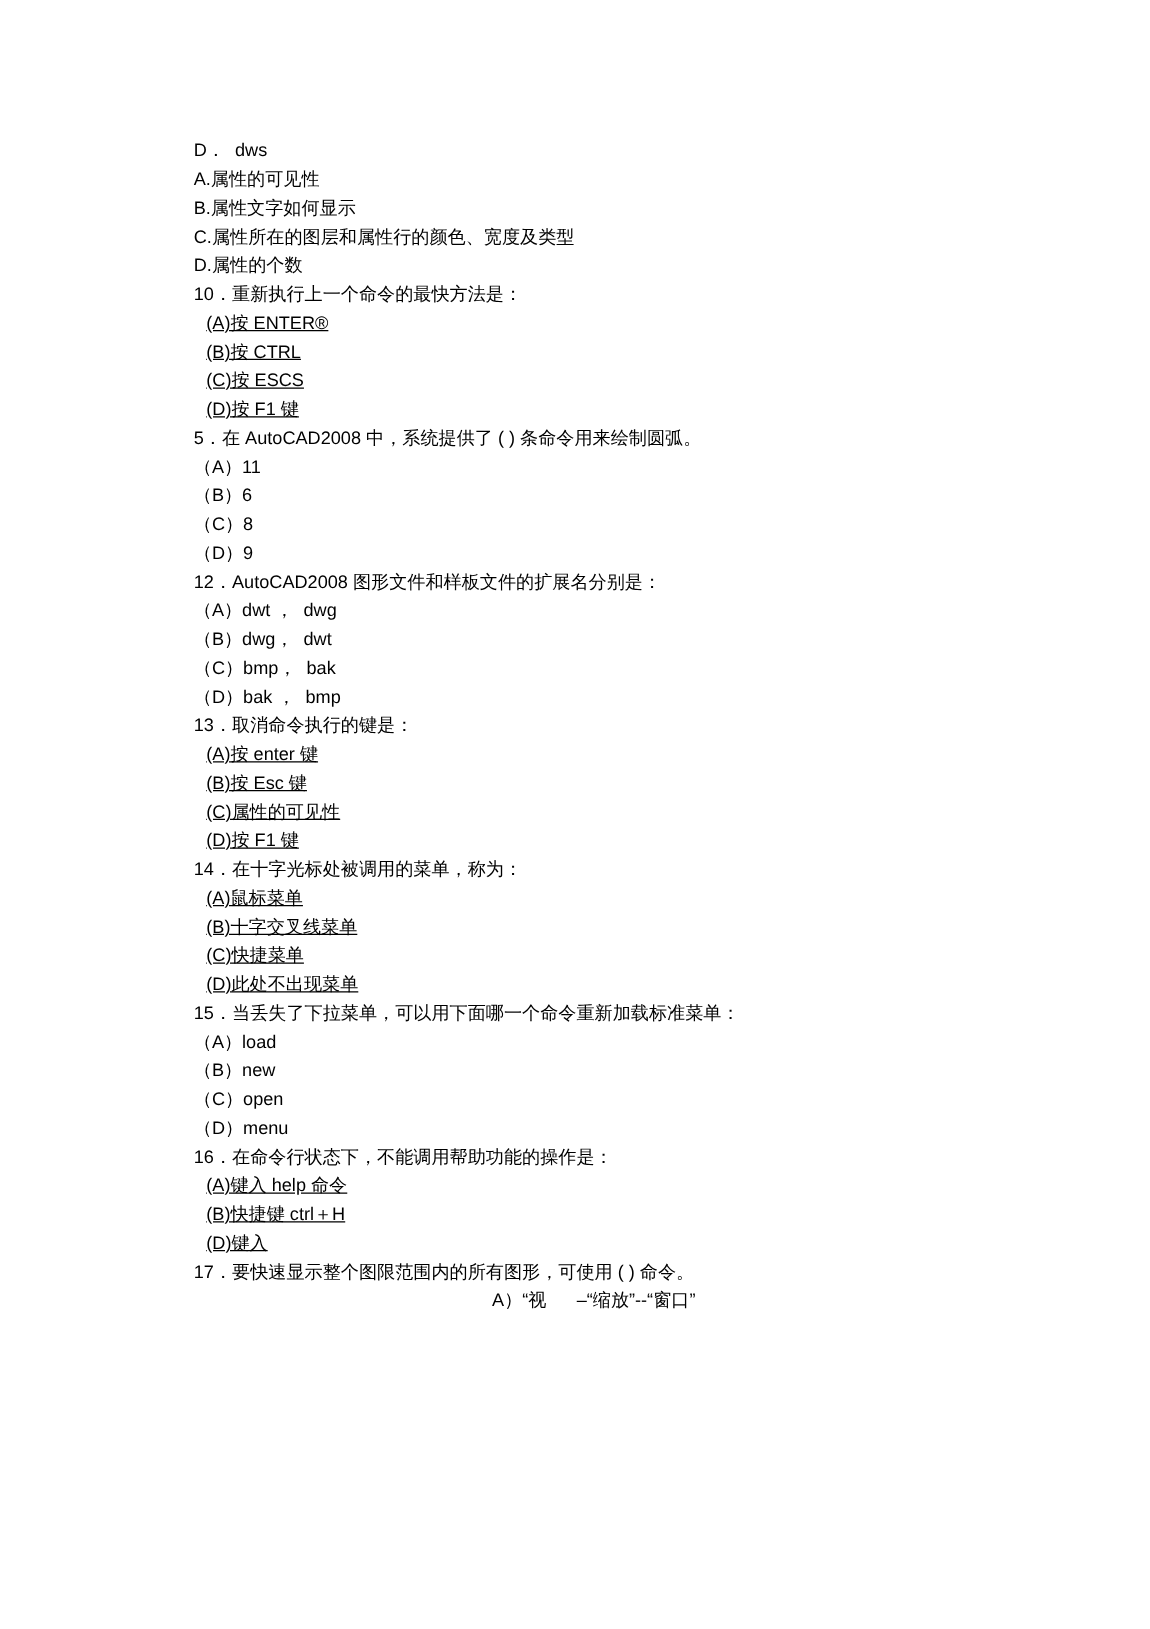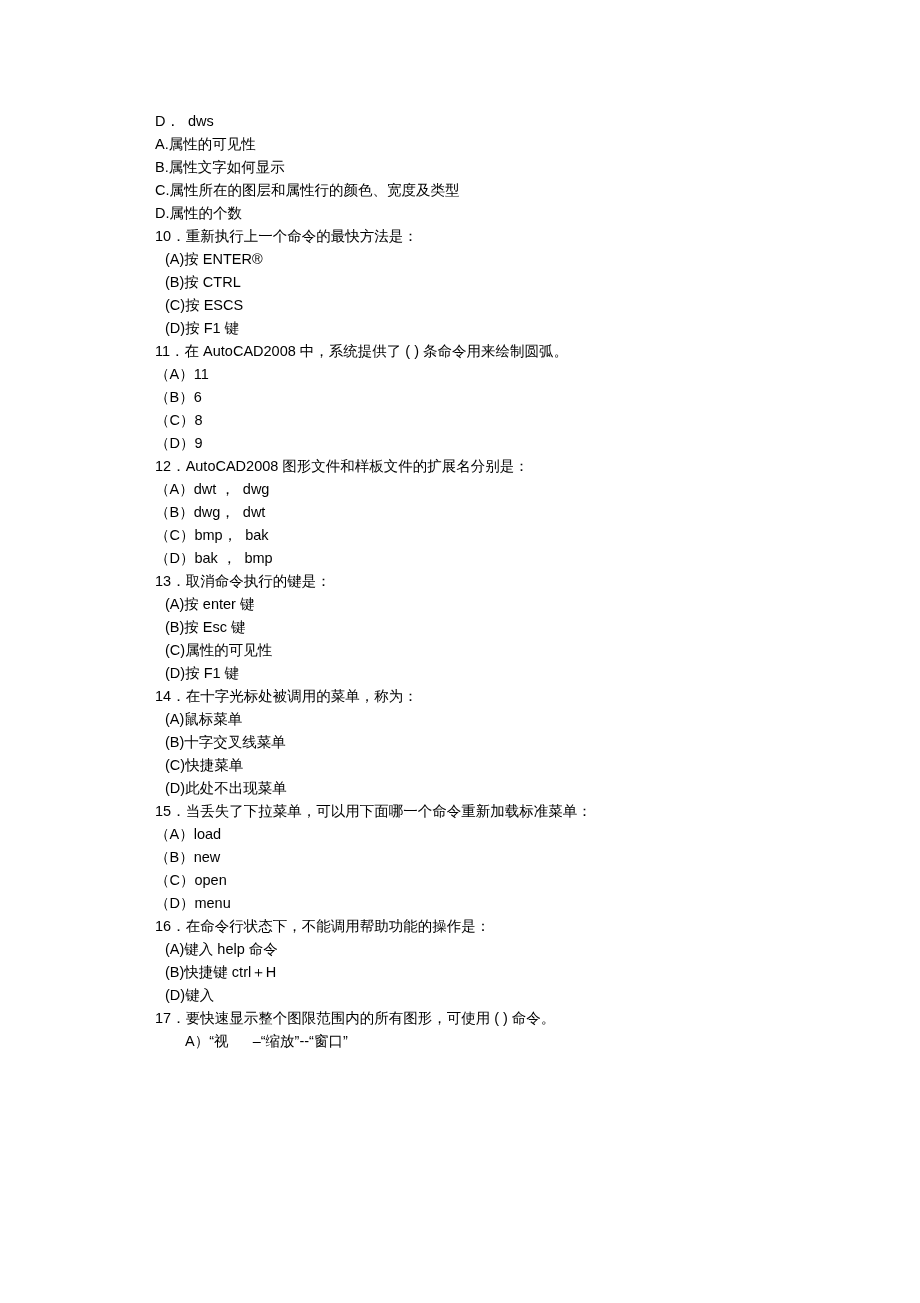--- a/index.html
+++ b/index.html
@@ -16,23 +16,24 @@
     font-family: "SimSun", "宋体", "Helvetica Neue", Arial, sans-serif;
     font-size: 14.5px;
     line-height: 23px;
     color: #000;
   }
   .row {
     white-space: pre-wrap;
   }
   .opt {
     padding-left: 10px;
+    text-decoration: underline;
   }
   .centered-answer {
-    text-align: left;
+    text-align: center;
     padding-left: 30px;
   }
 </style>
 </head>
 <body>
 
 <div class="page">
 
   <div class="row">D．  dws</div>
 
@@ -40,21 +41,21 @@
   <div class="row">B.属性文字如何显示</div>
   <div class="row">C.属性所在的图层和属性行的颜色、宽度及类型</div>
   <div class="row">D.属性的个数</div>
 
   <div class="row">10．重新执行上一个命令的最快方法是：</div>
   <div class="row opt">(A)按 ENTER®</div>
   <div class="row opt">(B)按 CTRL</div>
   <div class="row opt">(C)按 ESCS</div>
   <div class="row opt">(D)按 F1 键</div>
 
-  <div class="row">11．在 AutoCAD2008 中，系统提供了 ( ) 条命令用来绘制圆弧。</div>
+  <div class="row">5．在 AutoCAD2008 中，系统提供了 ( ) 条命令用来绘制圆弧。</div>
   <div class="row">（A）11</div>
   <div class="row">（B）6</div>
   <div class="row">（C）8</div>
   <div class="row">（D）9</div>
 
   <div class="row">12．AutoCAD2008 图形文件和样板文件的扩展名分别是：</div>
   <div class="row">（A）dwt ，  dwg</div>
   <div class="row">（B）dwg，  dwt</div>
   <div class="row">（C）bmp，  bak</div>
   <div class="row">（D）bak ，  bmp</div>

